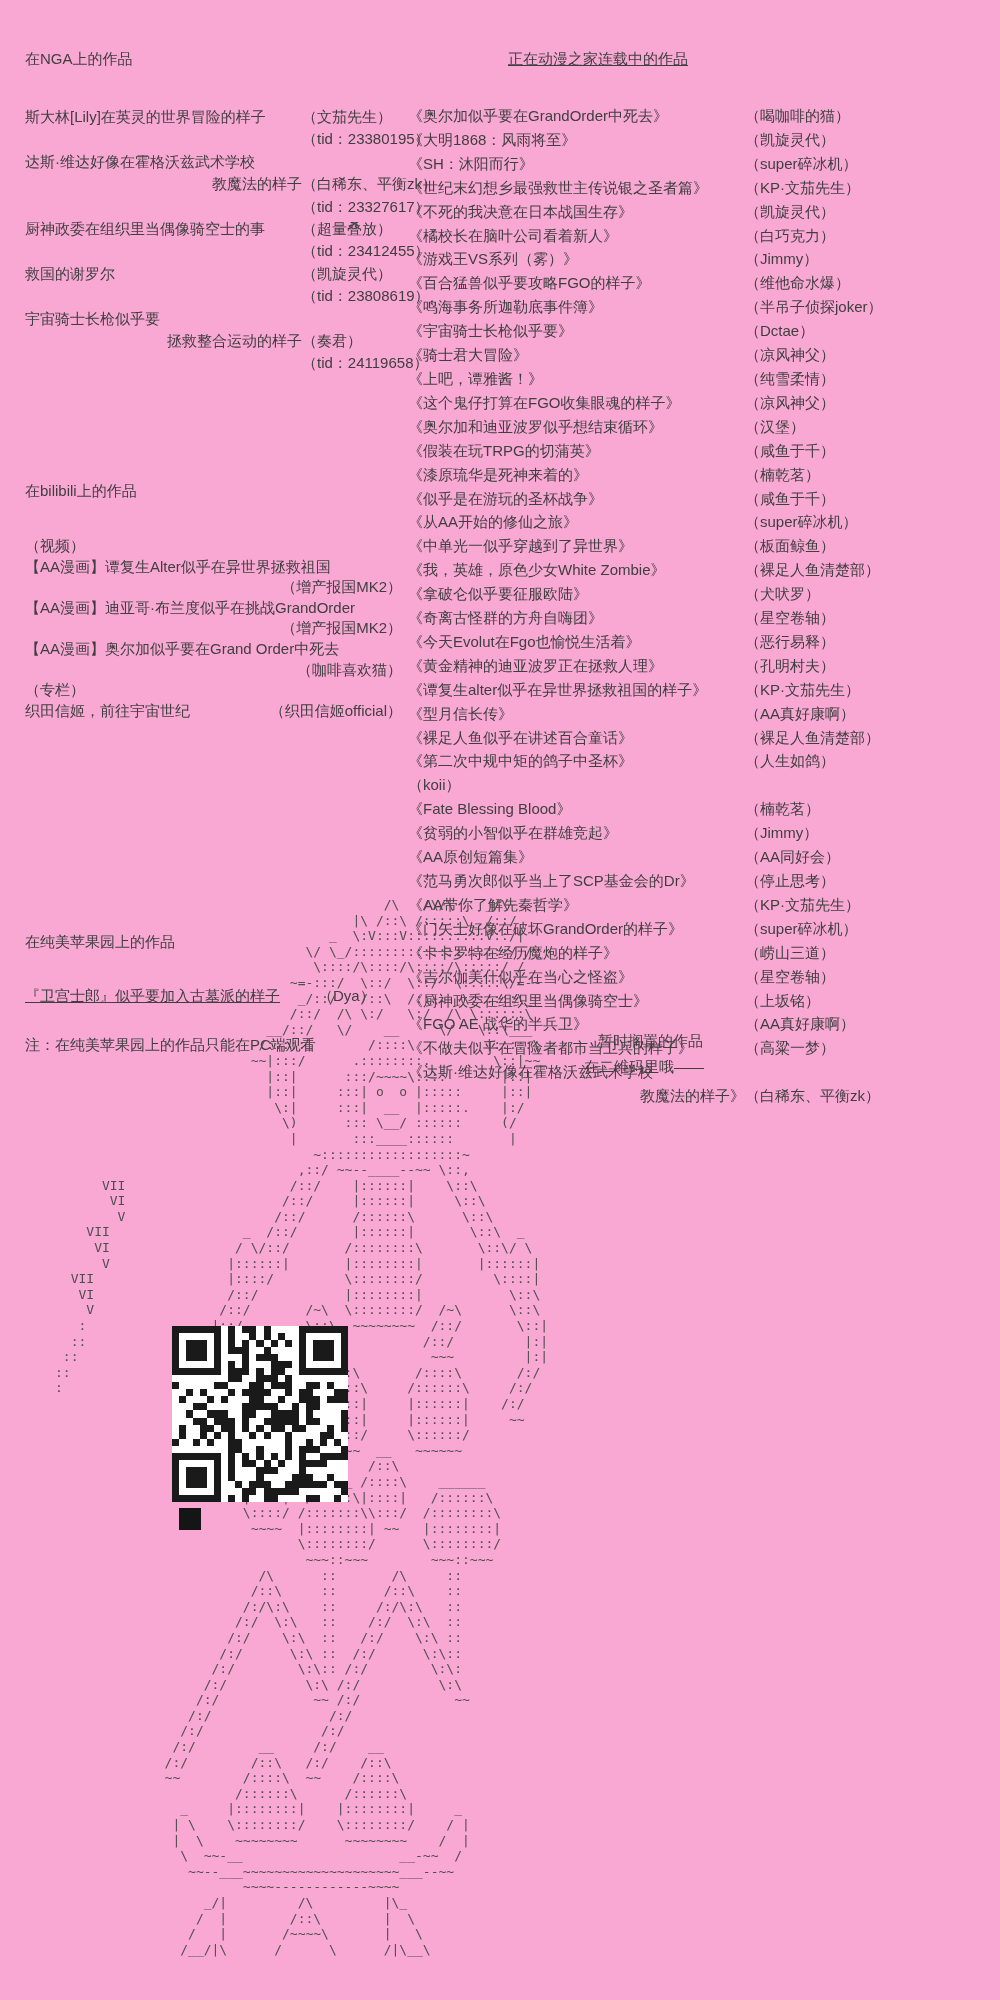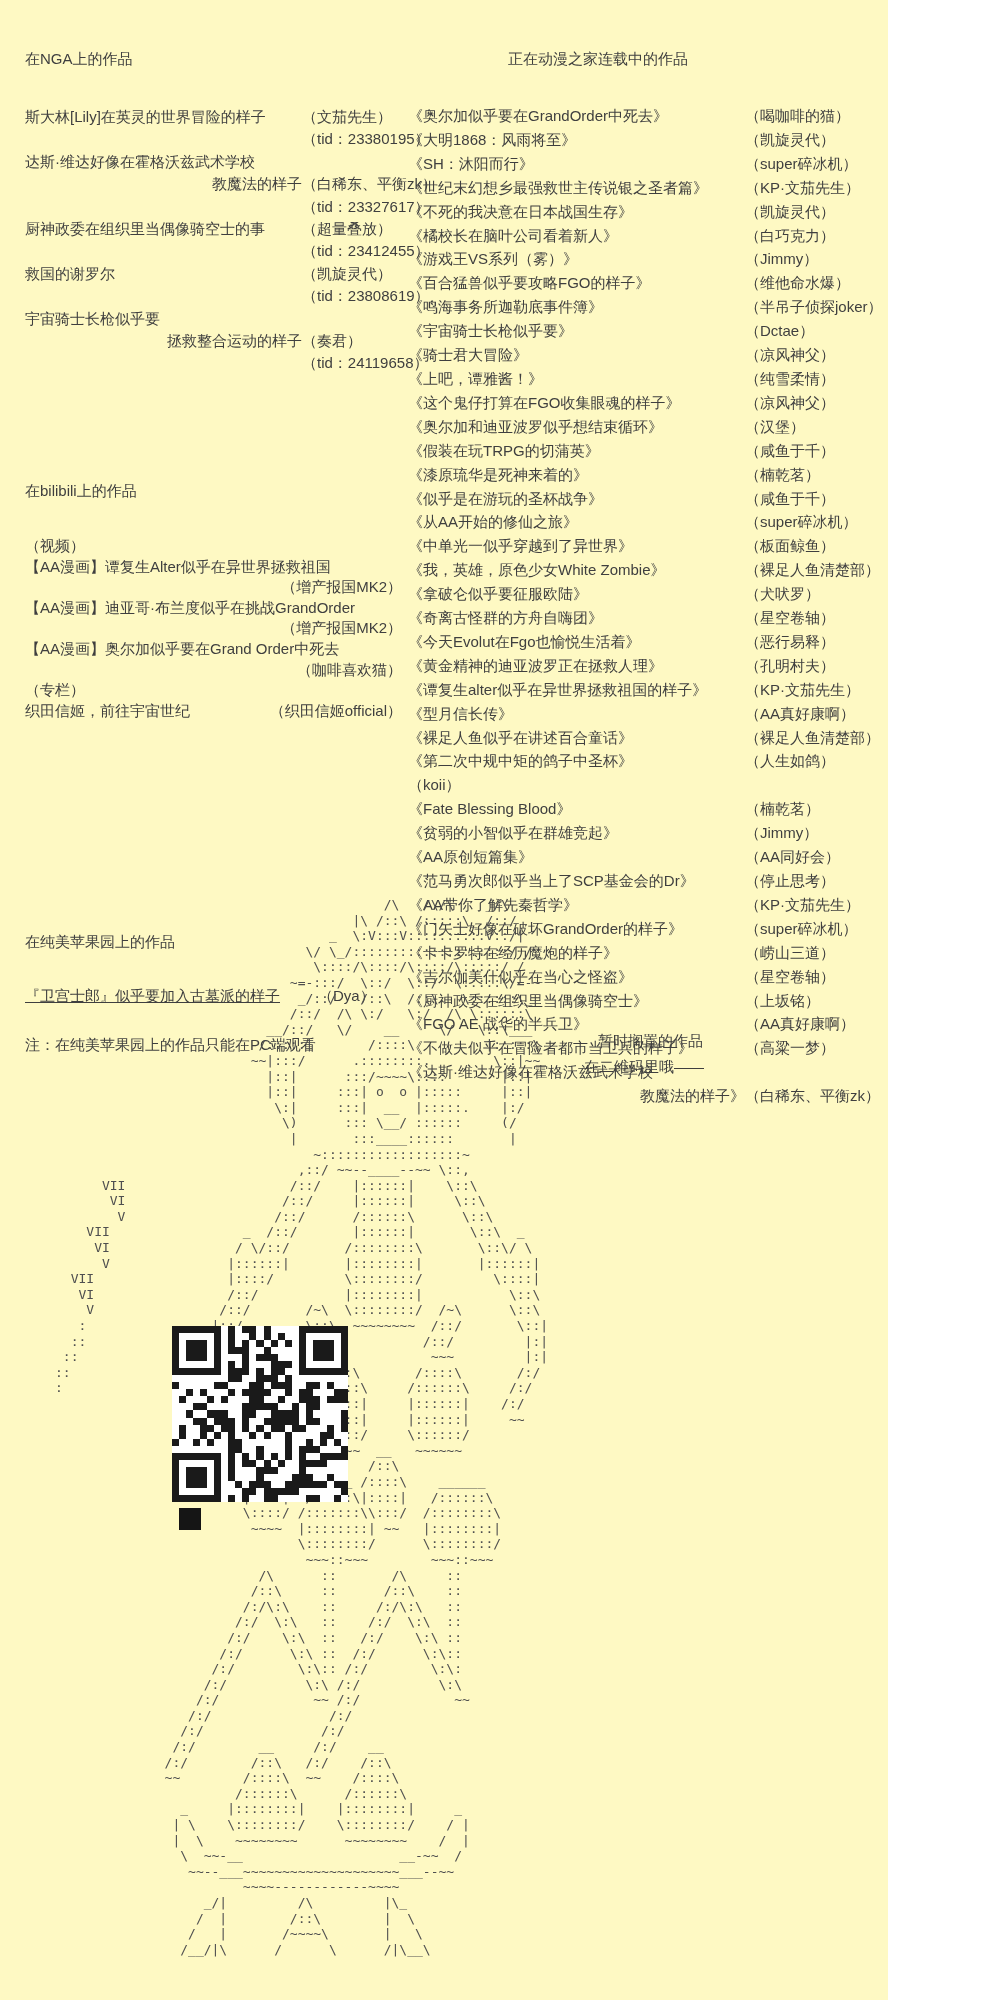--- a/index.html
+++ b/index.html
@@ -1,21 +1,21 @@
 <!DOCTYPE html>
 <html><head>
 <meta charset="utf-8">
 <style>
   html,body{margin:0;padding:0;background:#fff;}
-  .page{position:relative;width:888px;height:2000px;background:#fef9c3;overflow:hidden;
+  .page{position:relative;width:1000px;height:2000px;background:#f9a8d4;overflow:hidden;
         font-family:"Liberation Sans","DejaVu Sans",sans-serif;color:#3f3f3f;font-size:15px;}
   .abs{position:absolute;}
   .h{white-space:nowrap;}
   .nga-h{left:25px;top:50px;}
-  .dmzj-h{left:508px;top:50px;}
+  .dmzj-h{left:508px;top:50px;text-decoration:underline;}
   .bili-h{left:25px;top:482px;}
   .apple-h{left:25px;top:933px;}
   .nga-list{left:25px;top:106px;width:382px;}
   .lr-row{display:flex;line-height:22.4px;white-space:nowrap;}
   .lr-row .l{flex:0 0 277px;}
   .lr-row .l[data-align="r"]{text-align:right;}
   .lr-row .r2{flex:0 0 auto;}
   .dmzj-list{left:408px;top:104px;width:592px;}
   .work-row{display:flex;line-height:23.9px;white-space:nowrap;}
   .work-row .t{flex:0 0 auto;min-width:337px;}

